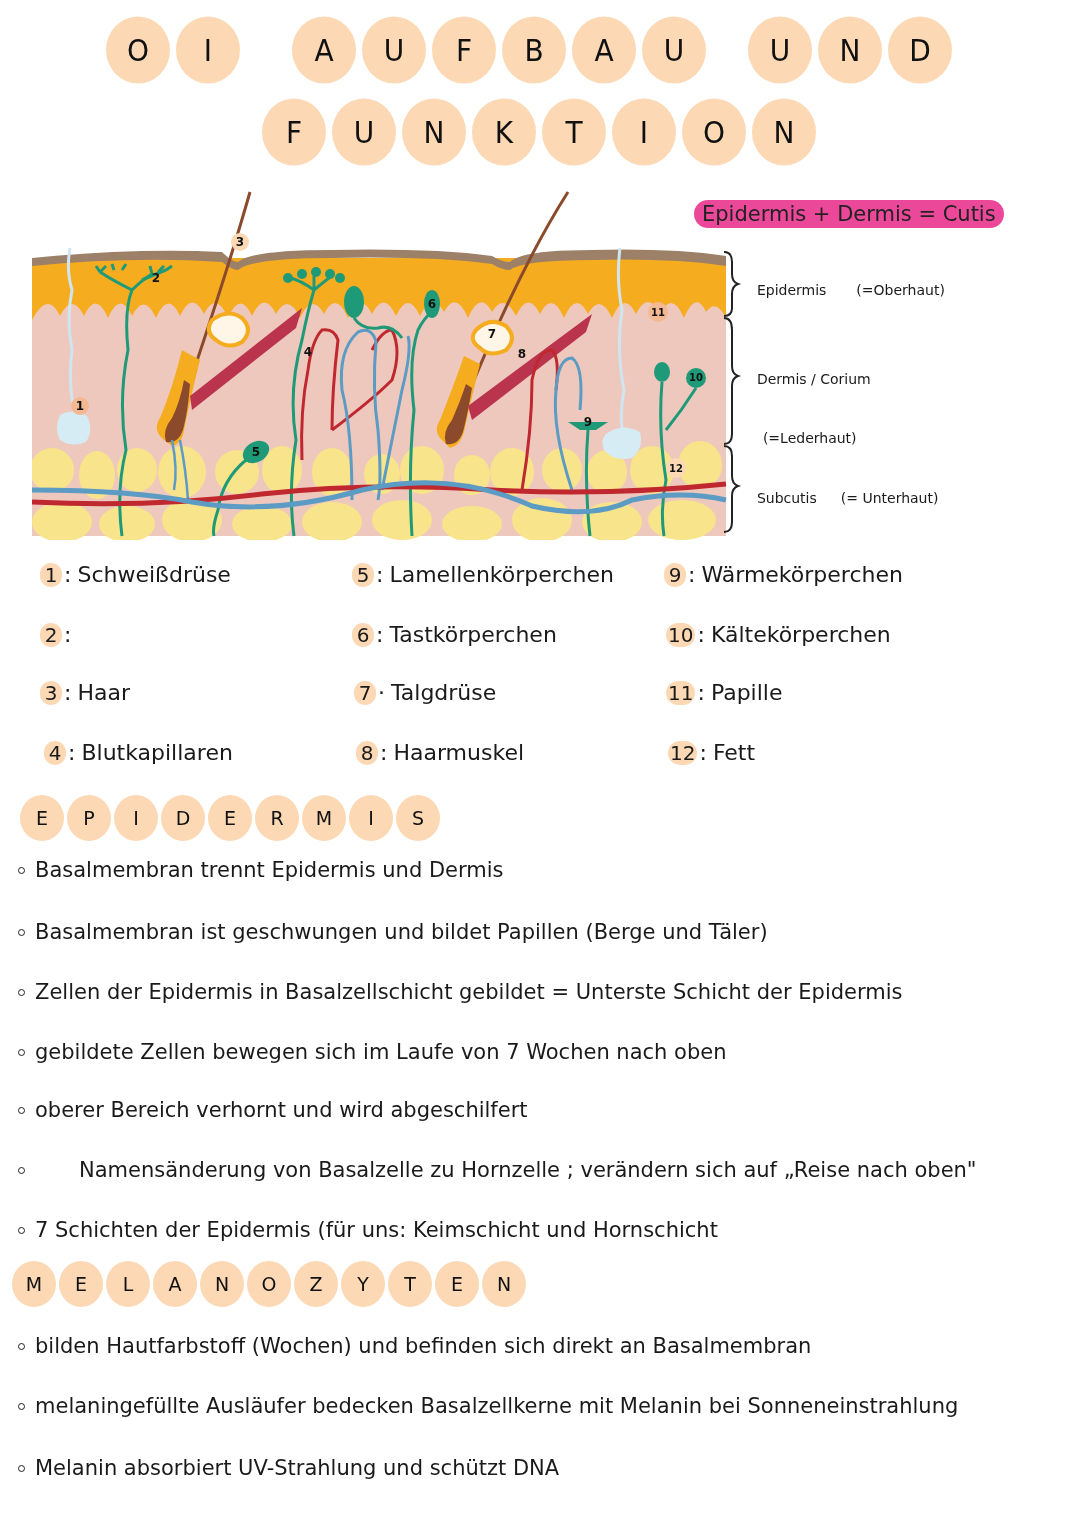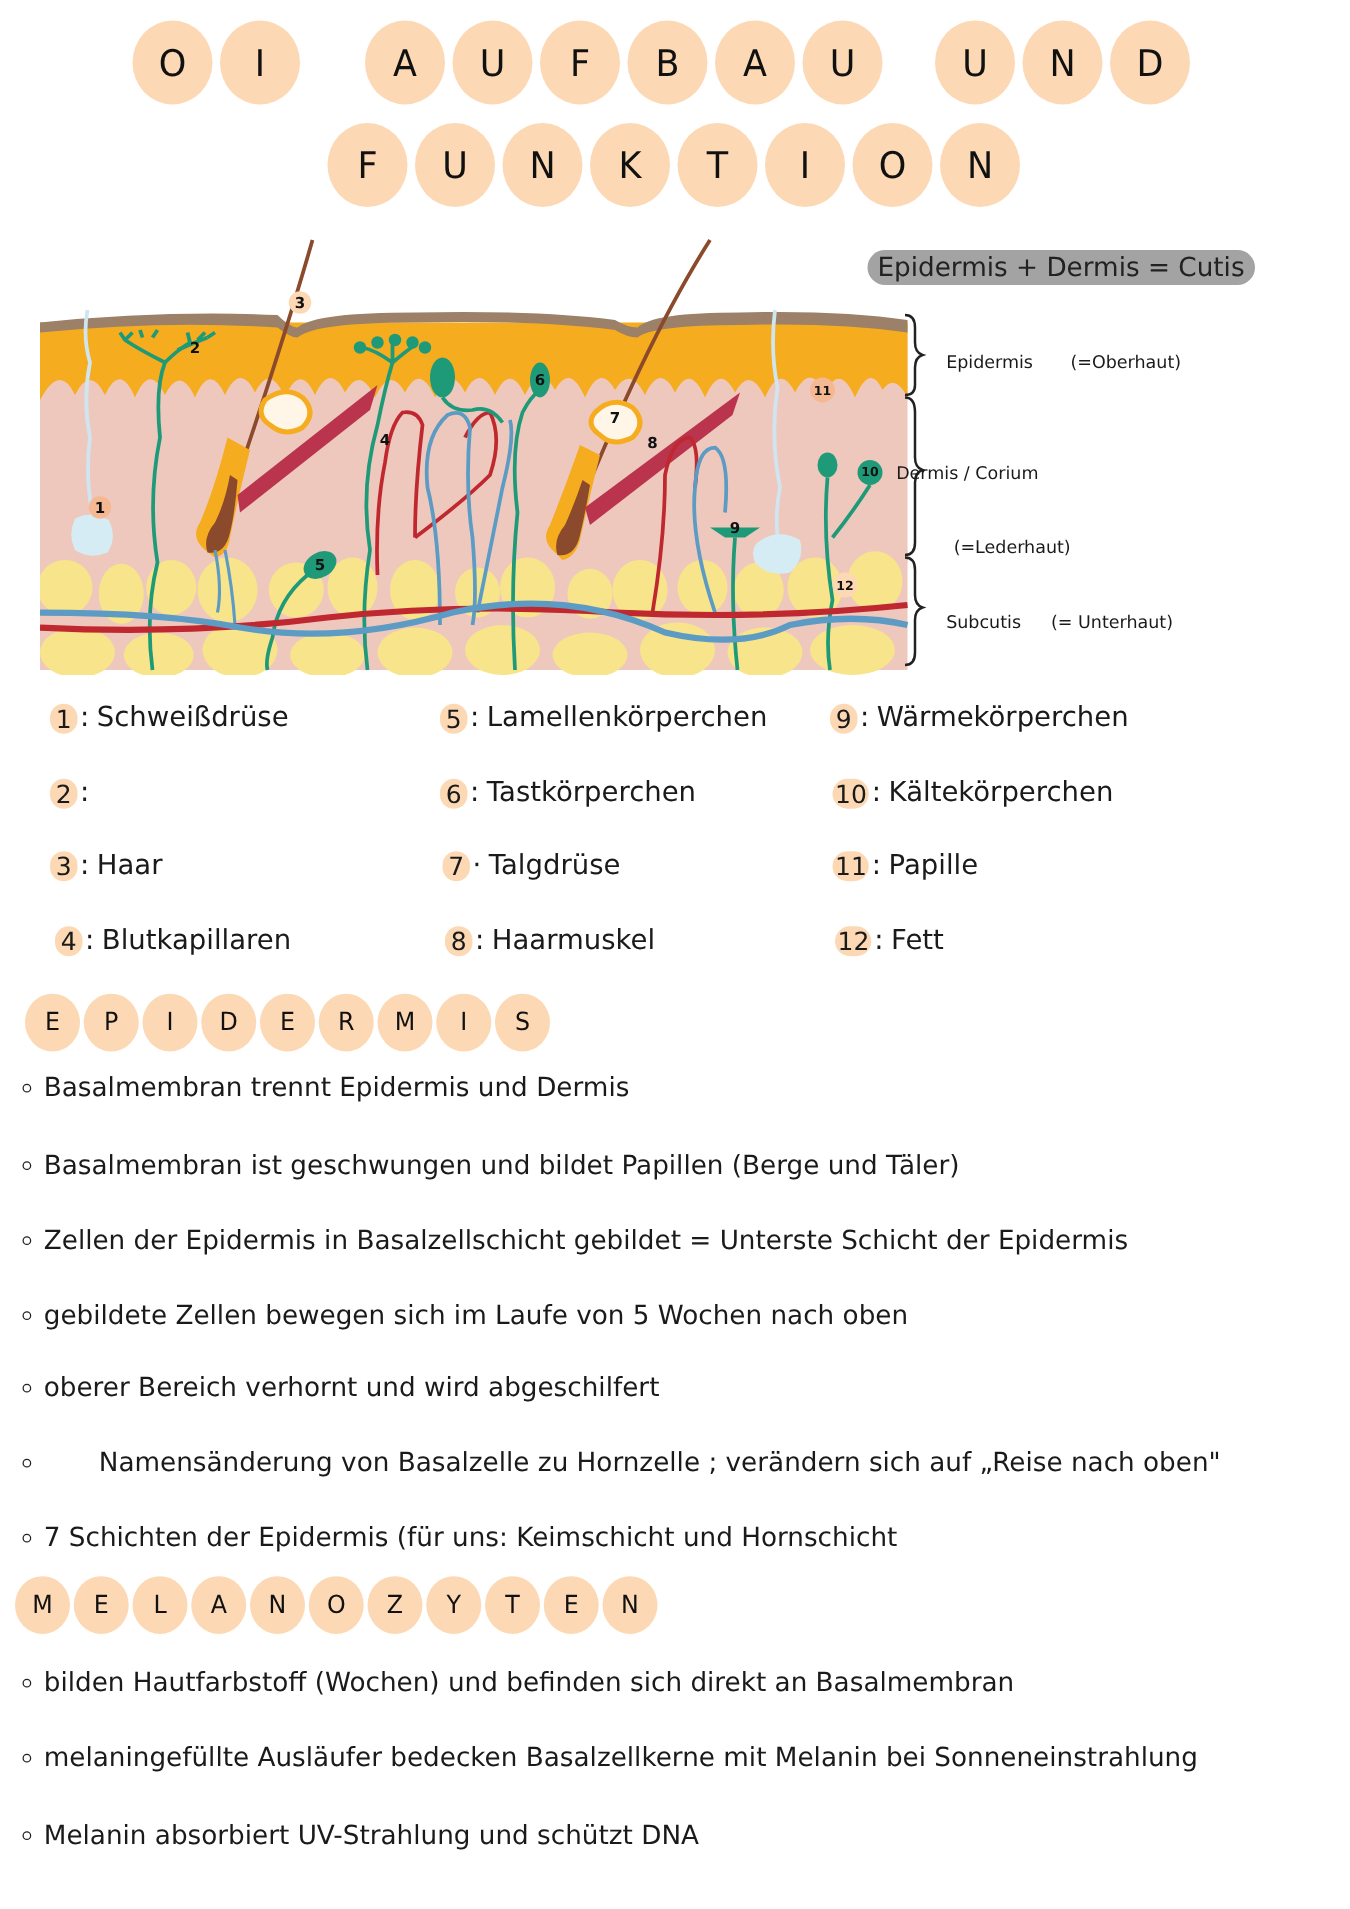--- a/index.html
+++ b/index.html
@@ -11,21 +11,21 @@
       width: 64px; height: 64px; border-radius: 50%;
       background: #fcd9b4; display: flex; align-items: center; justify-content: center;
       font-family: "DejaVu Sans", sans-serif; font-size: 28px; color: #111; font-weight: normal;
       margin-right: 6px; transform: scaleY(1.05);
     }
     .bubble.gap { background: transparent; width: 36px; }
     .bubble.sm { width: 44px; height: 44px; font-size: 19px; margin-right: 3px; }
 
     .cutis-label {
       position: absolute; left: 694px; top: 200px;
-      background: #a3a3a3; border-radius: 14px; padding: 2px 8px;
+      background: #ec4899; border-radius: 14px; padding: 2px 8px;
       font-size: 21px; color: #222;
     }
     .layer-label { position: absolute; font-size: 14px; color: #1a1a1a; white-space: pre; }
 
     #diagram { position: absolute; left: 32px; top: 190px; }
 
     .legend { position: absolute; }
     .legend-item { position: absolute; display: flex; align-items: center; font-size: 22px; white-space: nowrap; }
     .legend-num {
       display: inline-block; min-width: 22px; height: 24px; border-radius: 12px;
@@ -199,21 +199,21 @@
 
 <svg style="position:absolute; left:722px; top:250px;" width="22" height="285" viewBox="0 0 22 285">
   <path d="M2 2 Q10 2 10 12 L10 24 Q10 32 16 34 Q10 36 10 44 L10 58 Q10 66 2 66" stroke="#222" stroke-width="2" fill="none"></path>
   <path d="M2 68 Q10 68 10 80 L10 116 Q10 124 16 126 Q10 128 10 136 L10 184 Q10 194 2 194" stroke="#222" stroke-width="2" fill="none"></path>
   <path d="M2 196 Q10 196 10 206 L10 226 Q10 234 16 236 Q10 238 10 246 L10 272 Q10 282 2 282" stroke="#222" stroke-width="2" fill="none"></path>
 </svg>
 
 <div class="layer-label" style="left:748px; top:266px;">
   <span>Epidermis</span><span style="display:inline-block;width:30px"></span><span>(=Oberhaut)</span>
 </div>
-<div class="layer-label" style="left:708px; top:355px;">
+<div class="layer-label" style="left:748px; top:355px;">
   <span>Dermis / Corium</span>
 </div>
 <div class="layer-label" style="left:754px; top:414px;">
   <span>(=Lederhaut)</span>
 </div>
 <div class="layer-label" style="left:748px; top:474px;">
   <span>Subcutis</span><span style="display:inline-block;width:24px"></span><span>(= Unterhaut)</span>
 </div>
 
 <div class="legend">
@@ -299,21 +299,21 @@
 <div class="bullet" style="top:920px;">
     <span class="dot"></span>
     <span>Basalmembran ist geschwungen und bildet Papillen (Berge und Täler)</span>
   </div>
 <div class="bullet" style="top:980px;">
     <span class="dot"></span>
     <span>Zellen der Epidermis in Basalzellschicht gebildet = Unterste Schicht der Epidermis</span>
   </div>
 <div class="bullet" style="top:1040px;">
     <span class="dot"></span>
-    <span>gebildete Zellen bewegen sich im Laufe von 5 Wochen nach oben</span>
+    <span>gebildete Zellen bewegen sich im Laufe von 7 Wochen nach oben</span>
   </div>
 <div class="bullet" style="top:1098px;">
     <span class="dot"></span>
     <span>oberer Bereich verhornt und wird abgeschilfert</span>
   </div>
 <div class="bullet" style="top:1158px;gap:44px;">
     <span class="dot"></span>
     <span>Namensänderung von Basalzelle zu Hornzelle ; verändern sich auf „Reise nach oben"</span>
   </div>
 <div class="bullet" style="top:1218px;">

